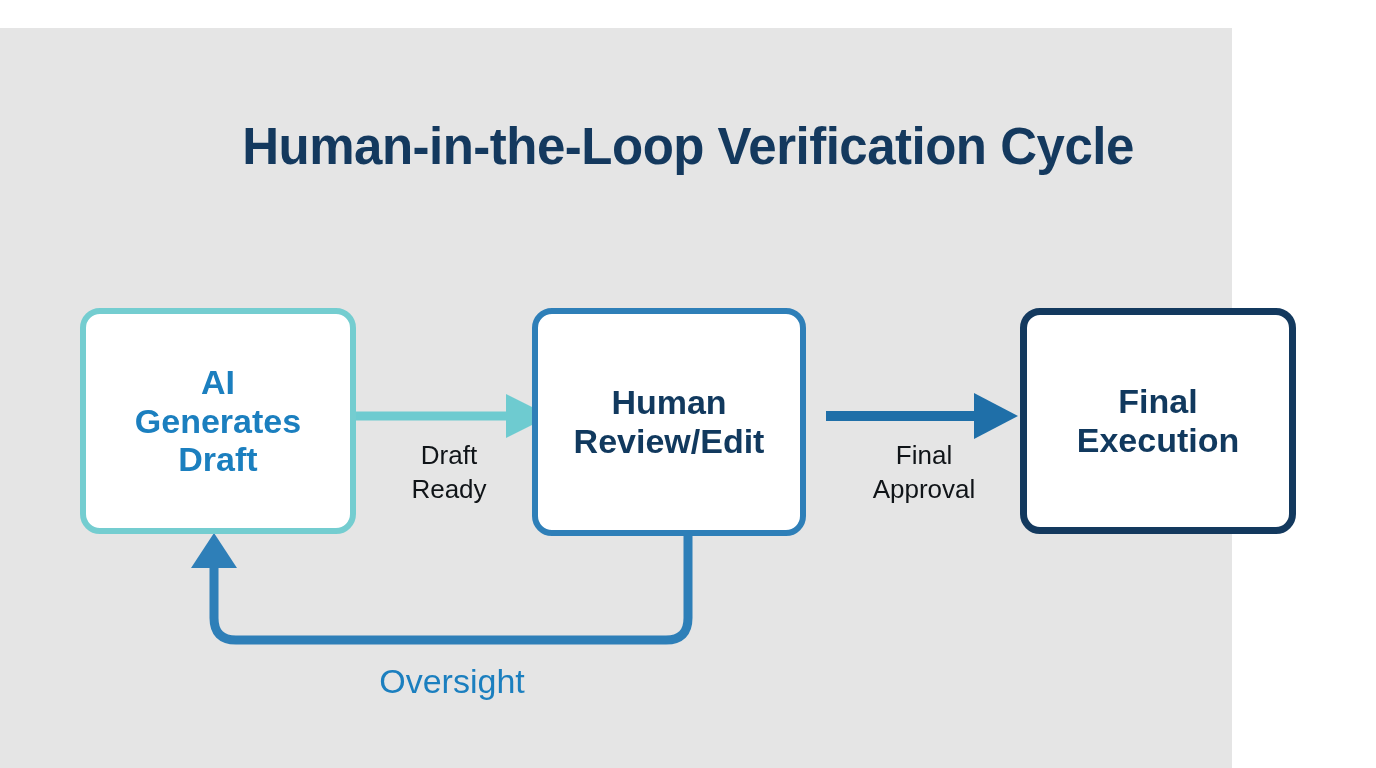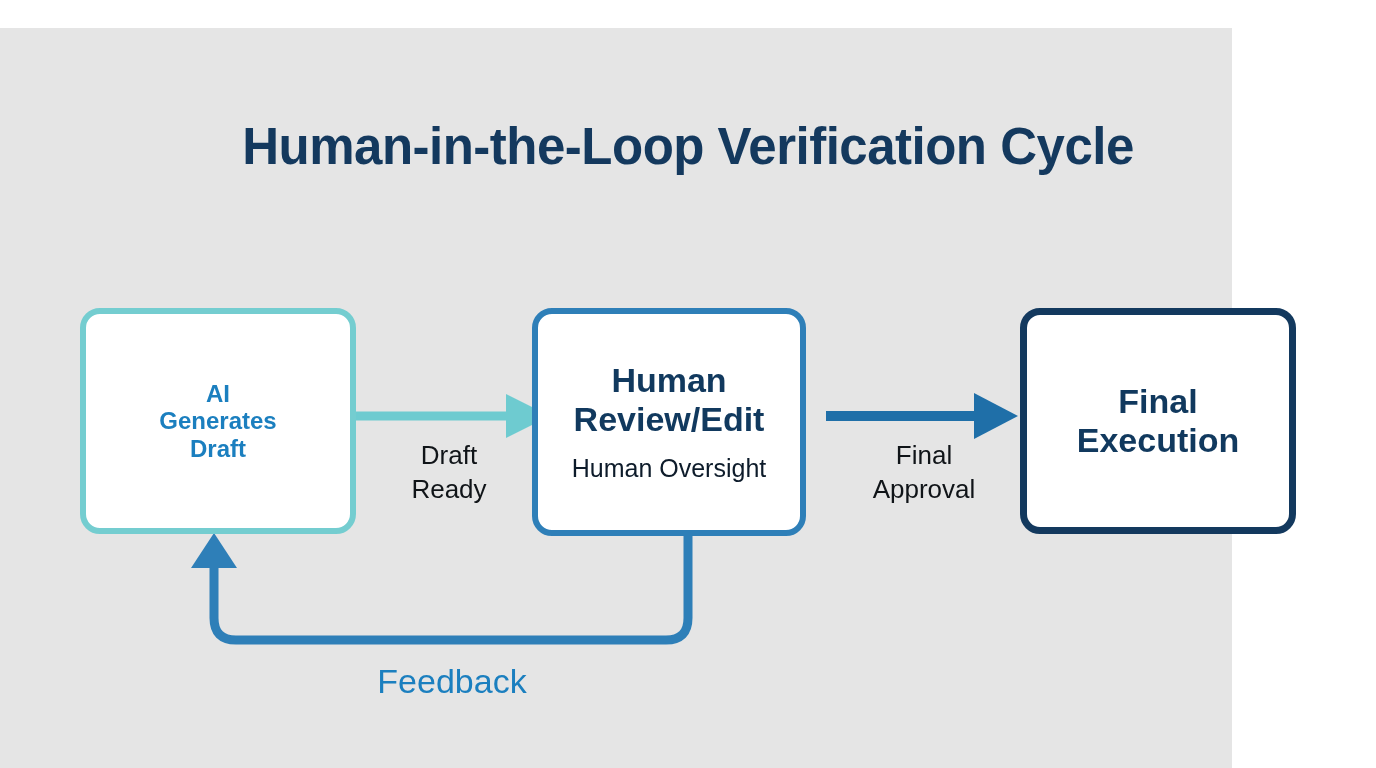--- a/index.html
+++ b/index.html
@@ -72,21 +72,21 @@
     text-align: center;
     font-weight: normal;
     color: #0d1b2a;
   }
 
   #node-ai-generates-draft {
     left: 80px; top: 280px; width: 276px; height: 226px;
     border: 6px solid #74cdd0;
   }
   #node-ai-generates-draft .node-title {
-    font-size: 24px;
+    font-size: 34px;
     color: #1b7fbf;
   }
 
   #node-human-review-edit {
     left: 532px; top: 280px; width: 274px; height: 228px;
     border: 6px solid #2e7fb8;
   }
   #node-human-review-edit .node-title {
     font-size: 34px;
     color: #11395e;
@@ -153,30 +153,29 @@
 
     <div class="abs node" id="node-ai-generates-draft">
       <div class="node-title">AI
 Generates
 Draft</div>
     </div>
 
     <div class="abs node" id="node-human-review-edit">
       <div class="node-title">Human
 Review/Edit</div>
-      <div class="node-sub">Human Oversight</div>
     </div>
 
     <div class="abs node" id="node-final-execution">
       <div class="node-title">Final
 Execution</div>
     </div>
 
     <div class="abs edge-label" id="edge-label-draft-ready">Draft
 Ready</div>
 
     <div class="abs edge-label" id="edge-label-final-approval">Final
 Approval</div>
 
-    <div class="abs" id="edge-label-feedback">Feedback</div>
+    <div class="abs" id="edge-label-feedback">Oversight</div>
 
   </div>
 </div>
 
 </body></html>

